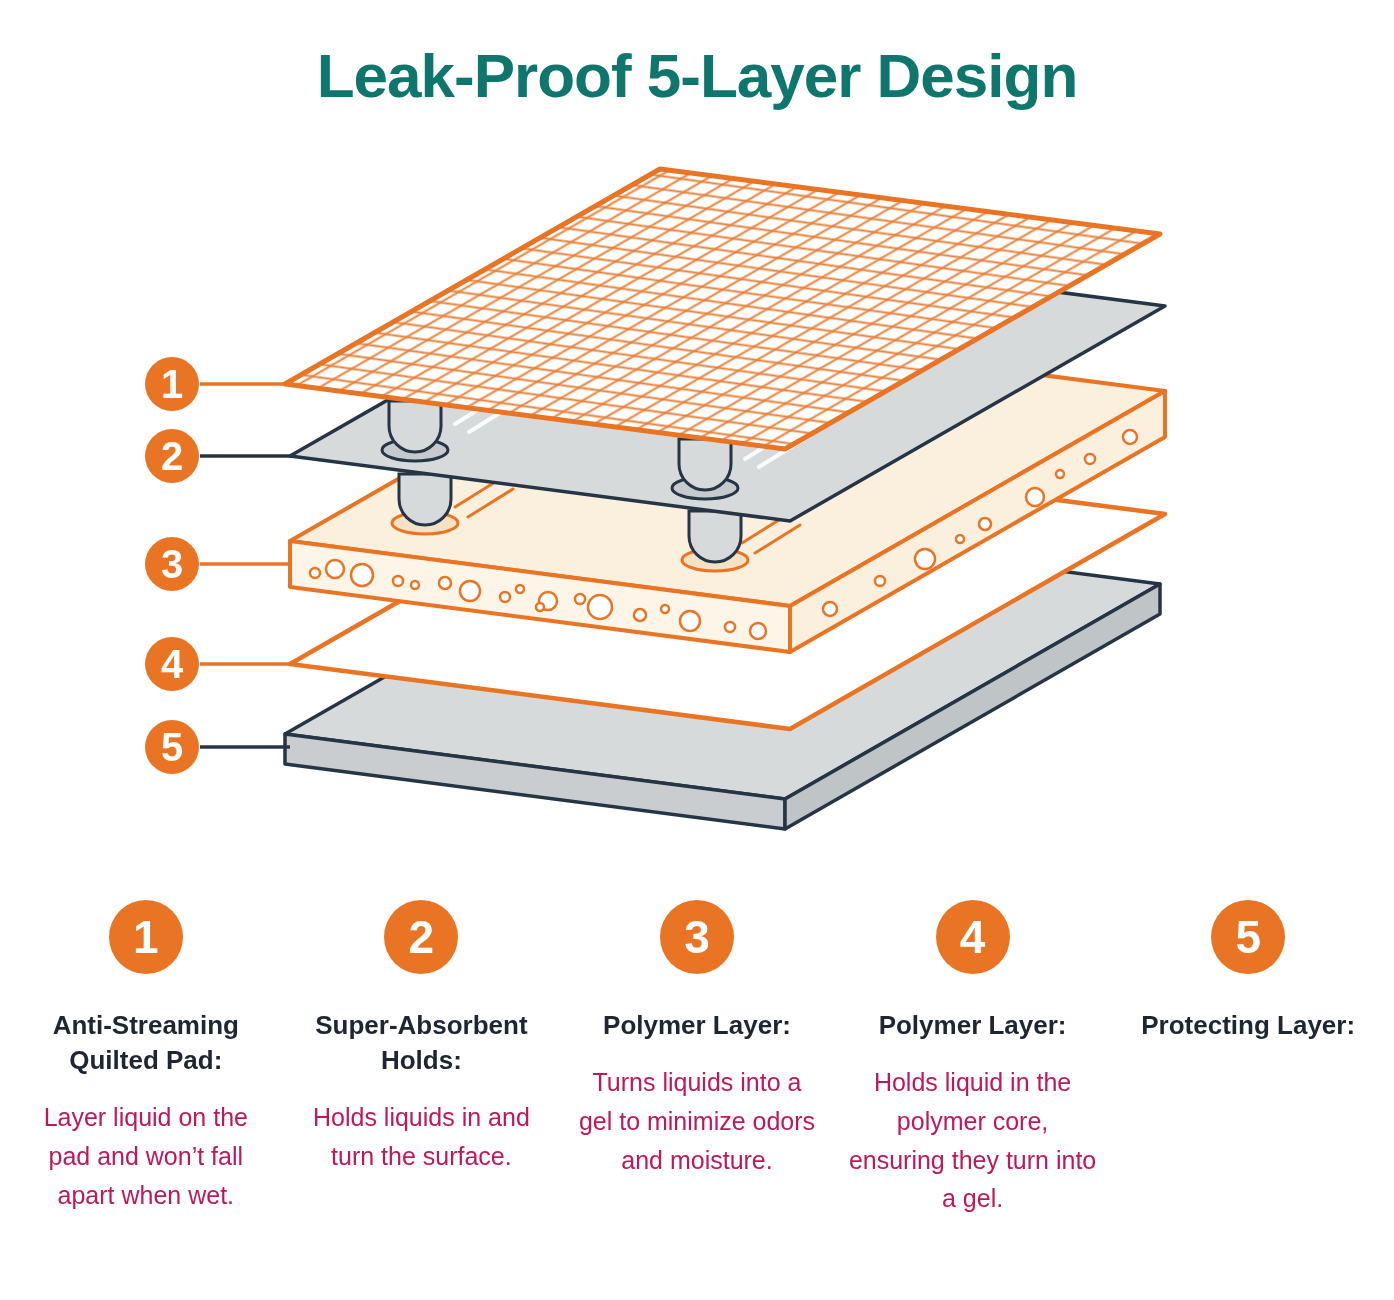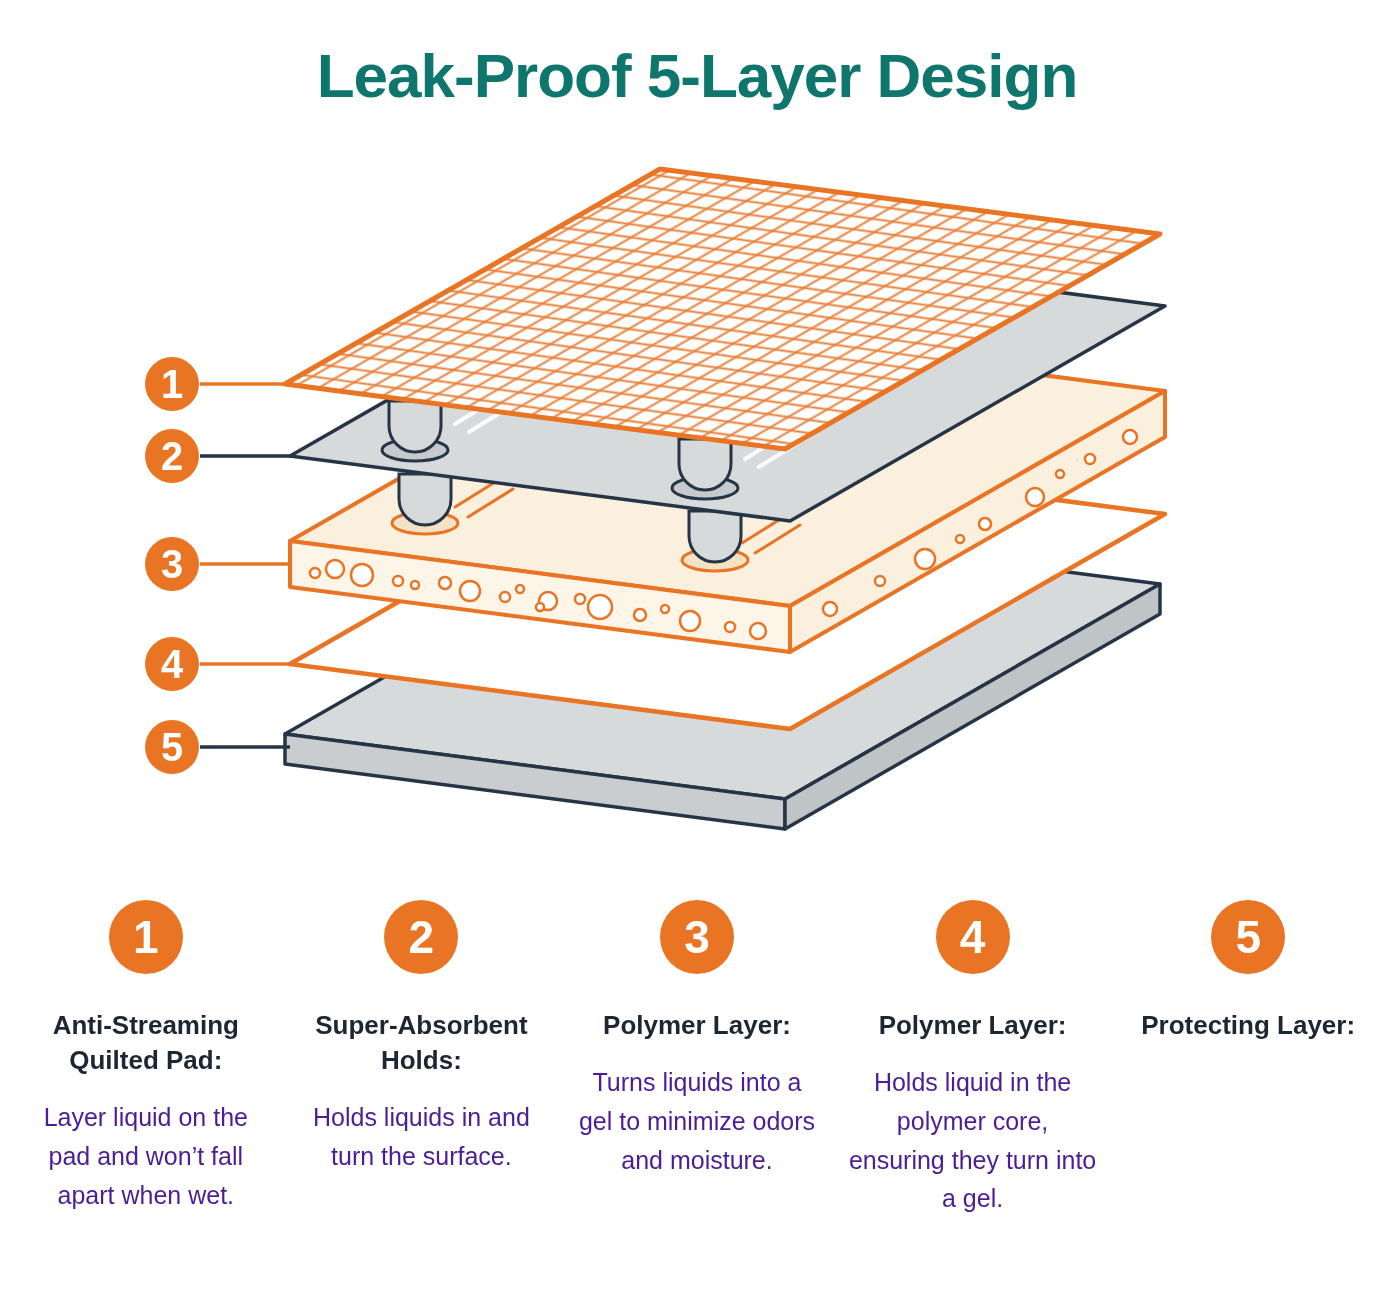--- a/index.html
+++ b/index.html
@@ -52,21 +52,21 @@
   .legend-heading {
     font-size: 26px;
     font-weight: bold;
     line-height: 1.35;
     margin-bottom: 20px;
     color: #1c2733;
   }
   .legend-desc {
     font-size: 25px;
     line-height: 1.55;
-    color: #4c1d95;
+    color: #be185d;
   }
 </style>
 </head>
 <body>
 
 <h1 class="page-title">Leak-Proof 5-Layer Design</h1>
 
 <div class="diagram-wrap">
   <svg viewBox="0 0 1394 715" width="1394" height="715">
     <defs>

